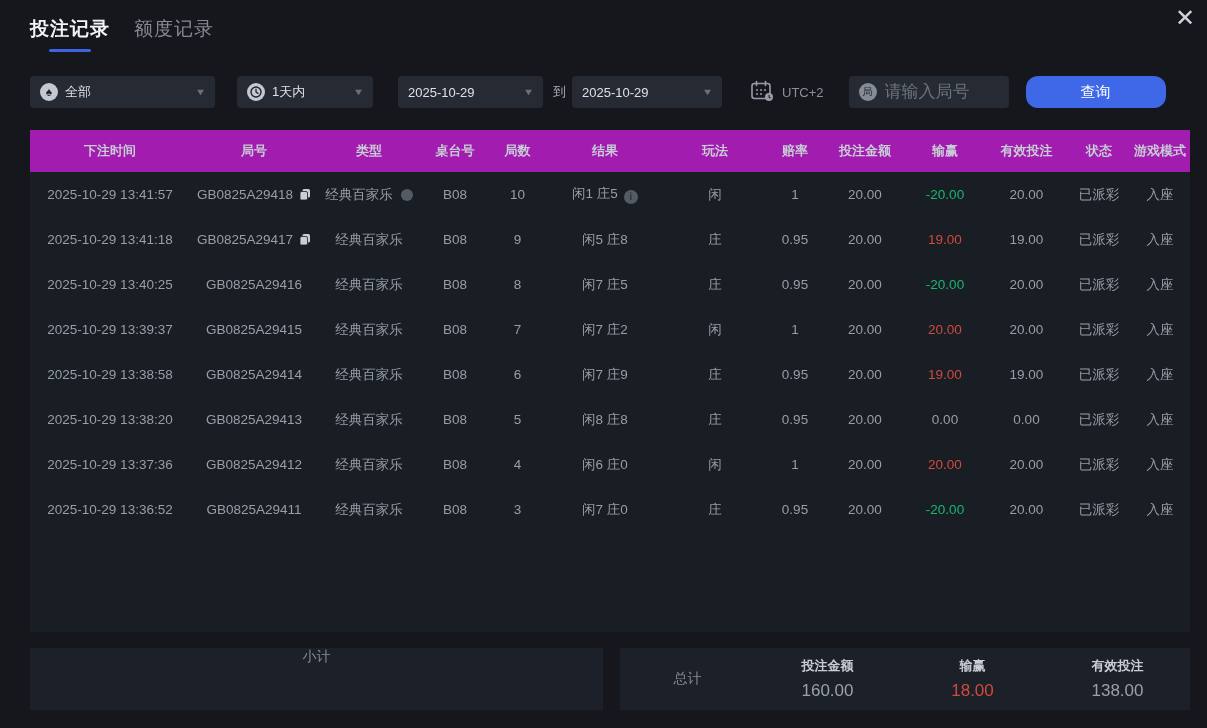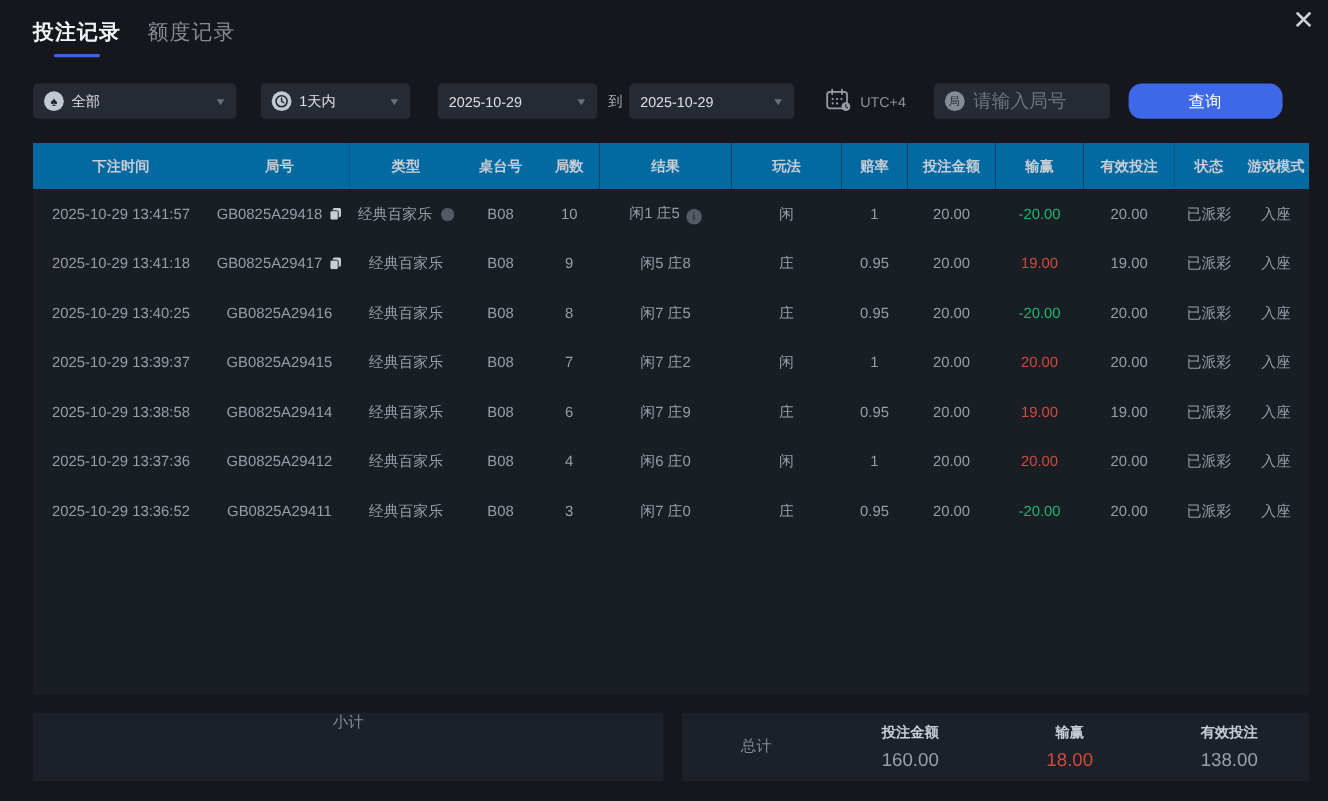--- a/index.html
+++ b/index.html
@@ -34,21 +34,21 @@
   .to-label { margin-left:10px; color:#a7adb7; font-size:13px; }
   .tz-group { display:flex; align-items:center; gap:8px; margin-left:28px; color:#8a909b; font-size:13px; }
   .inputbox { width:160px; margin-left:25px; gap:8px; }
   .round-badge { width:18px; height:18px; border-radius:50%; background:#868c97; color:#22262e; display:flex; align-items:center; justify-content:center; font-size:10px; flex:none; }
   .inputbox input { background:transparent; border:none; outline:none; color:#d946ef; font-size:17px; width:110px; font-family:inherit; }
   .inputbox input::placeholder { color:#6d737e; }
   .query-btn { width:140px; height:32px; margin-left:17px; background:#3e68e8; border:none; border-radius:12px; color:#fff; font-size:15px; cursor:pointer; font-family:inherit; }
   
   .panel { position:absolute; left:30px; top:130px; width:1160px; height:502px; background:#191d24; overflow:hidden; }
   table { width:1160px; border-collapse:collapse; table-layout:fixed; }
-  th { height:42px; background:#0369a1; color:#c7ccd5; font-size:13px; font-weight:600; text-align:center; white-space:nowrap; overflow:hidden; }
+  th { height:42px; background:#a21caf; color:#c7ccd5; font-size:13px; font-weight:600; text-align:center; white-space:nowrap; overflow:hidden; }
   td { height:45px; text-align:center; font-size:13.5px; color:#989ea8; white-space:nowrap; overflow:hidden; vertical-align:middle; }
   .c-red { color:#d14a3c !important; }
   .c-green { color:#17b96d !important; }
   .c-neutral { color:#989ea8; }
   .copy-icon { margin-left:6px; vertical-align:-2px; cursor:pointer; }
   .type-dot { display:inline-block; width:12px; height:12px; border-radius:50%; background:#555b65; margin-left:8px; vertical-align:-2px; }
   .info-icon { display:inline-flex; width:14px; height:14px; border-radius:50%; background:#555b65; color:#1a1d24; font-size:10px; align-items:center; justify-content:center; margin-left:6px; vertical-align:-2px; cursor:pointer; font-style:normal; }
   
   .summary-row { position:absolute; left:30px; top:648px; width:1160px; display:flex; gap:17px; }
   .summary-panel { background:#1c2028; height:62px; display:flex; align-items:center; }
@@ -110,21 +110,21 @@
           <line x1="15.5" y1="1.5" x2="15.5" y2="5.5" stroke="#979da8" stroke-width="1.6" stroke-linecap="round"></line>
           <circle cx="7" cy="10" r="1" fill="#979da8"></circle>
           <circle cx="11" cy="10" r="1" fill="#979da8"></circle>
           <circle cx="15" cy="10" r="1" fill="#979da8"></circle>
           <circle cx="7" cy="14" r="1" fill="#979da8"></circle>
           <circle cx="11" cy="14" r="1" fill="#979da8"></circle>
           <circle cx="19" cy="17" r="4" fill="#979da8"></circle>
           <path d="M19 15.2 V17 L20.3 18" fill="none" stroke="#22262e" stroke-width="1.1" stroke-linecap="round"></path>
         </svg>
     </span>
-    <span>UTC+4</span>
+    <span>UTC+2</span>
   </div>
   <div class="inputbox">
     <span class="round-badge">局</span>
     <input type="text" placeholder="请输入局号" style="">
   </div>
   <button class="query-btn">查询</button>
 </div>
 
 <div class="panel">
   <table>
@@ -236,20 +236,35 @@
     <td><span>闲7 庄9</span></td>
     <td>庄</td>
     <td>0.95</td>
     <td>20.00</td>
     <td class="c-red">19.00</td>
     <td>19.00</td>
     <td>已派彩</td>
     <td>入座</td>
   </tr>
         <tr>
+    <td>2025-10-29 13:38:20</td>
+    <td><span>GB0825A29413</span></td>
+    <td><span>经典百家乐</span></td>
+    <td>B08</td>
+    <td>5</td>
+    <td><span>闲8 庄8</span></td>
+    <td>庄</td>
+    <td>0.95</td>
+    <td>20.00</td>
+    <td class="c-neutral">0.00</td>
+    <td>0.00</td>
+    <td>已派彩</td>
+    <td>入座</td>
+  </tr>
+        <tr>
     <td>2025-10-29 13:37:36</td>
     <td><span>GB0825A29412</span></td>
     <td><span>经典百家乐</span></td>
     <td>B08</td>
     <td>4</td>
     <td><span>闲6 庄0</span></td>
     <td>闲</td>
     <td>1</td>
     <td>20.00</td>
     <td class="c-red">20.00</td>

